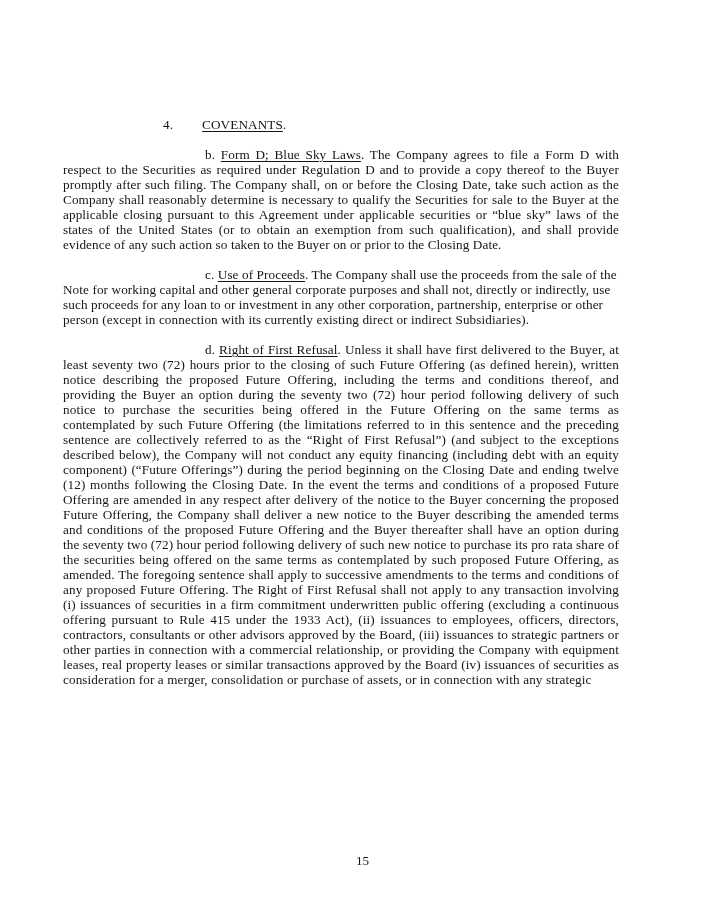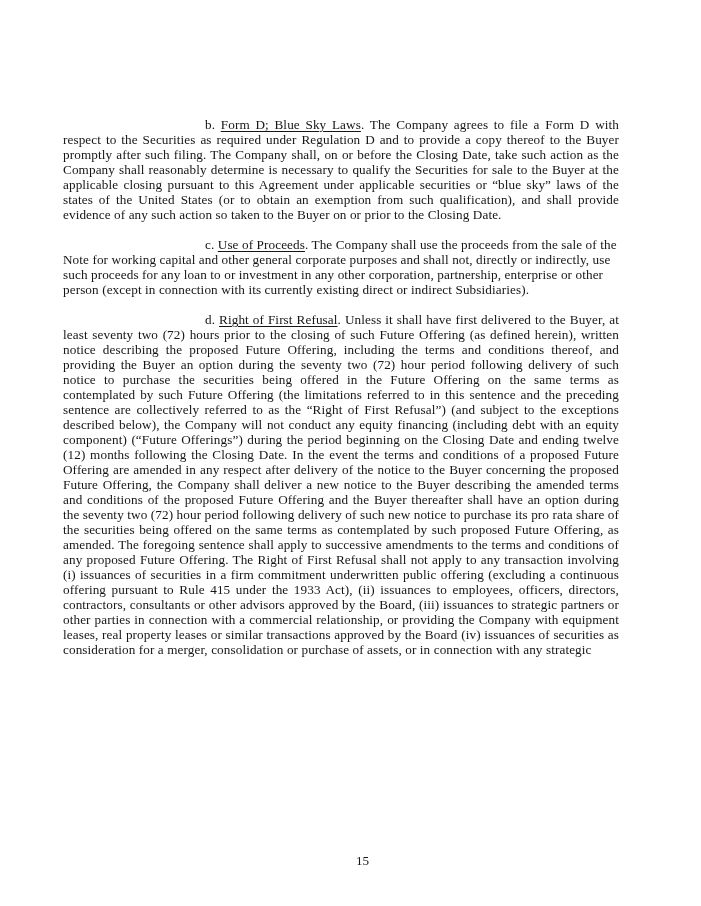--- a/index.html
+++ b/index.html
@@ -44,20 +44,21 @@
     font-size: 13.2px;
     margin-left: 12px;
   }
 </style>
 </head>
 <body>
 
 <div class="page">
   <div class="content">
 
+    <div class="heading"><span>4.</span><span class="tab"></span><span class="u">COVENANTS</span><span>.</span></div>
 
 
     <p class="para justify"><span>b.</span> <span class="u">Form D; Blue Sky Laws</span><span>.  The Company agrees to file a Form D with respect to the Securities as required under Regulation D and to provide a copy thereof to the Buyer promptly after such filing.  The Company shall, on or before the Closing Date, take such action as the Company shall reasonably determine is necessary to qualify the Securities for sale to the Buyer at the applicable closing pursuant to this Agreement under applicable securities or “blue sky” laws of the states of the United States (or to obtain an exemption from such qualification), and shall provide evidence of any such action so taken to the Buyer on or prior to the Closing Date.</span></p>
 
     <p class="para"><span>c.</span> <span class="u">Use of Proceeds</span><span>.  The Company shall use the proceeds from the sale of the Note for working capital and other general corporate purposes and shall not, directly or indirectly, use such proceeds for any loan to or investment in any other corporation, partnership, enterprise or other person (except in connection with its currently existing direct or indirect Subsidiaries).</span></p>
 
     <p class="para justify"><span>d.</span> <span class="u">Right of First Refusal</span><span>.  Unless it shall have first delivered to the Buyer, at least seventy two (72) hours prior to the closing of such Future Offering (as defined herein), written notice describing the proposed Future Offering, including the terms and conditions thereof, and providing the Buyer an option during the seventy two (72) hour period following delivery of such notice to purchase the securities being offered in the Future Offering on the same terms as contemplated by such Future Offering (the limitations referred to in this sentence and the preceding sentence are collectively referred to as the “Right of First Refusal”) (and subject to the exceptions described below), the Company will not conduct any equity financing (including debt with an equity component) (“Future Offerings”) during the period beginning on the Closing Date and ending twelve (12) months following the Closing Date.  In the event the terms and conditions of a proposed Future Offering are amended in any respect after delivery of the notice to the Buyer concerning the proposed Future Offering, the Company shall deliver a new notice to the Buyer describing the amended terms and conditions of the proposed Future Offering and the Buyer thereafter shall have an option during the seventy two (72) hour period following delivery of such new notice to purchase its pro rata share of the securities being offered on the same terms as contemplated by such proposed Future Offering, as amended.  The foregoing sentence shall apply to successive amendments to the terms and conditions of any proposed Future Offering.  The Right of First Refusal shall not apply to any transaction involving (i) issuances of securities in a firm commitment underwritten public offering (excluding a continuous offering pursuant to Rule 415 under the 1933 Act), (ii) issuances to employees, officers, directors, contractors, consultants or other advisors approved by the Board, (iii) issuances to strategic partners or other parties in connection with a commercial relationship, or providing the Company with equipment leases, real property leases or similar transactions approved by the Board (iv) issuances of securities as consideration for a merger, consolidation or purchase of assets, or in connection with any strategic</span></p>
 
   </div>
 

